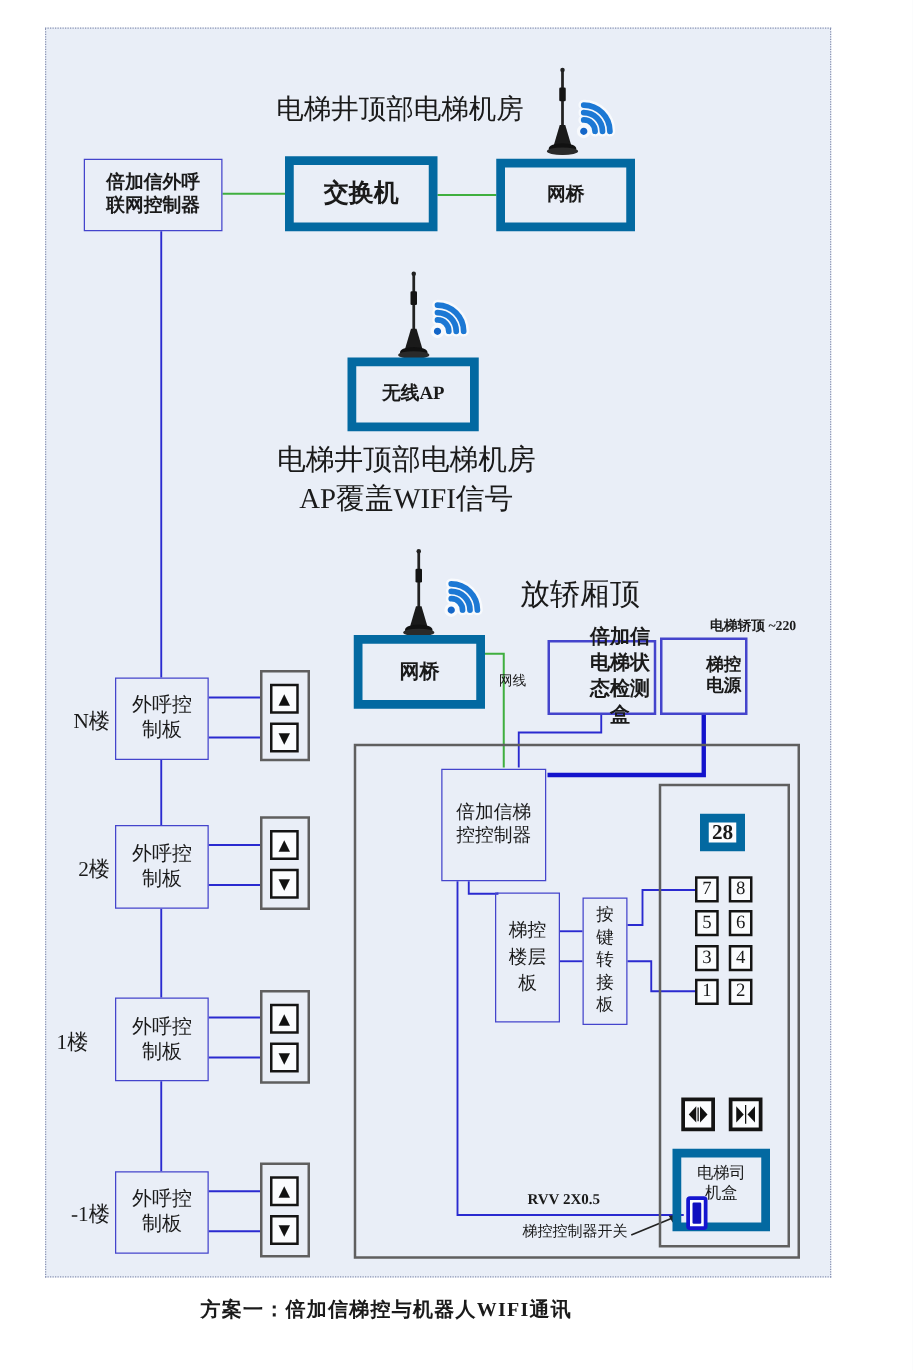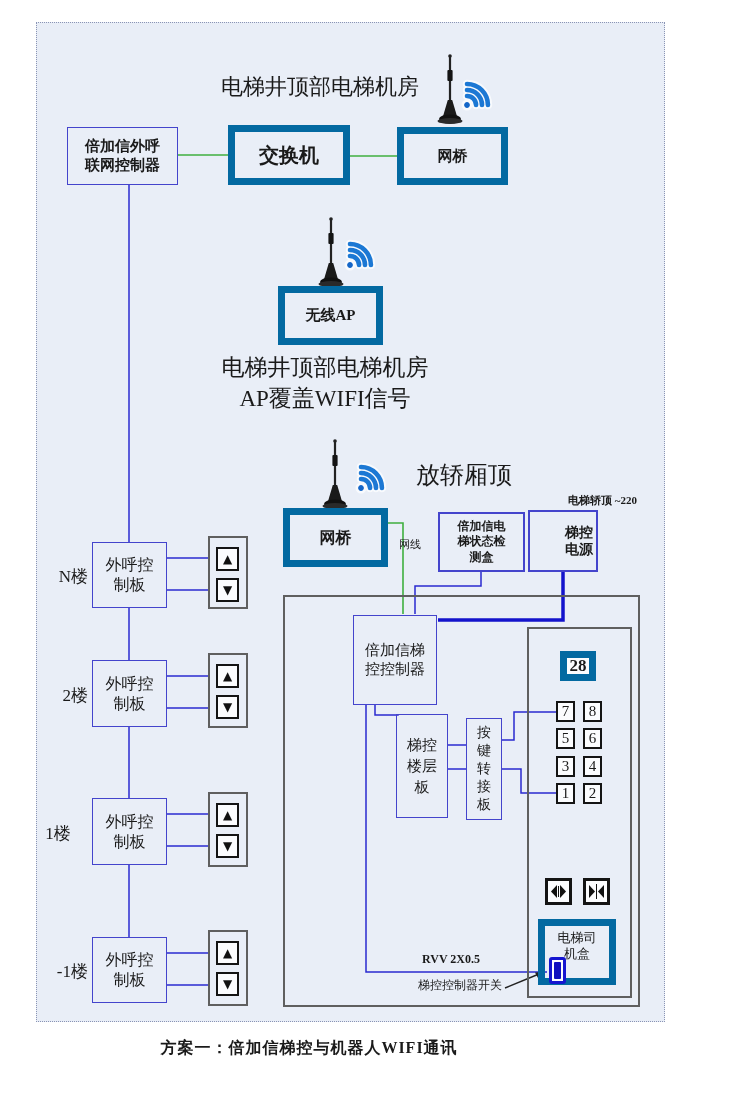--- a/index.html
+++ b/index.html
@@ -127,21 +127,21 @@
   <div class="lbl" style="left:190px;top:352px;width:270px;text-align:center;font-size:23px;">电梯井顶部电梯机房</div>
   <div class="lbl" style="left:190px;top:383px;width:270px;text-align:center;font-size:23px;">AP覆盖WIFI信号</div>
 
   <div class="lbl" style="left:416px;top:459px;font-size:24px;">放轿厢顶</div>
 
   <div class="box b-gray" style="left:283px;top:508px;width:105px;height:59px;font-size:16px;font-weight:bold;">
     <span>网桥</span>
   </div>
   <div class="lbl" style="left:399px;top:537px;font-size:11px;">网线</div>
 
-  <div class="box b-blue2" style="left:438px;top:512px;width:87px;height:60px;font-size:12px;font-weight:bold;line-height:1.3;">
+  <div class="box b-blue2" style="left:438px;top:512px;width:87px;height:60px;font-size:16px;font-weight:bold;line-height:1.3;justify-content:flex-end;">
     <span style="width:54px;">倍加信电梯状态检测盒</span>
   </div>
 
   <div class="lbl bold" style="left:529px;top:493px;font-size:11px;padding-left:39px;">电梯轿顶 ~220</div>
   <div class="box b-blue2" style="left:528px;top:510px;width:70px;height:62px;font-size:14px;font-weight:bold;">
     <span style="width:32px;margin-left:32px;">梯控电源</span>
   </div>
 
   <div class="panel-outline" style="left:283px;top:595px;width:357px;height:412px;"></div>
   <div class="panel-outline" style="left:527px;top:627px;width:105px;height:371px;"></div>

